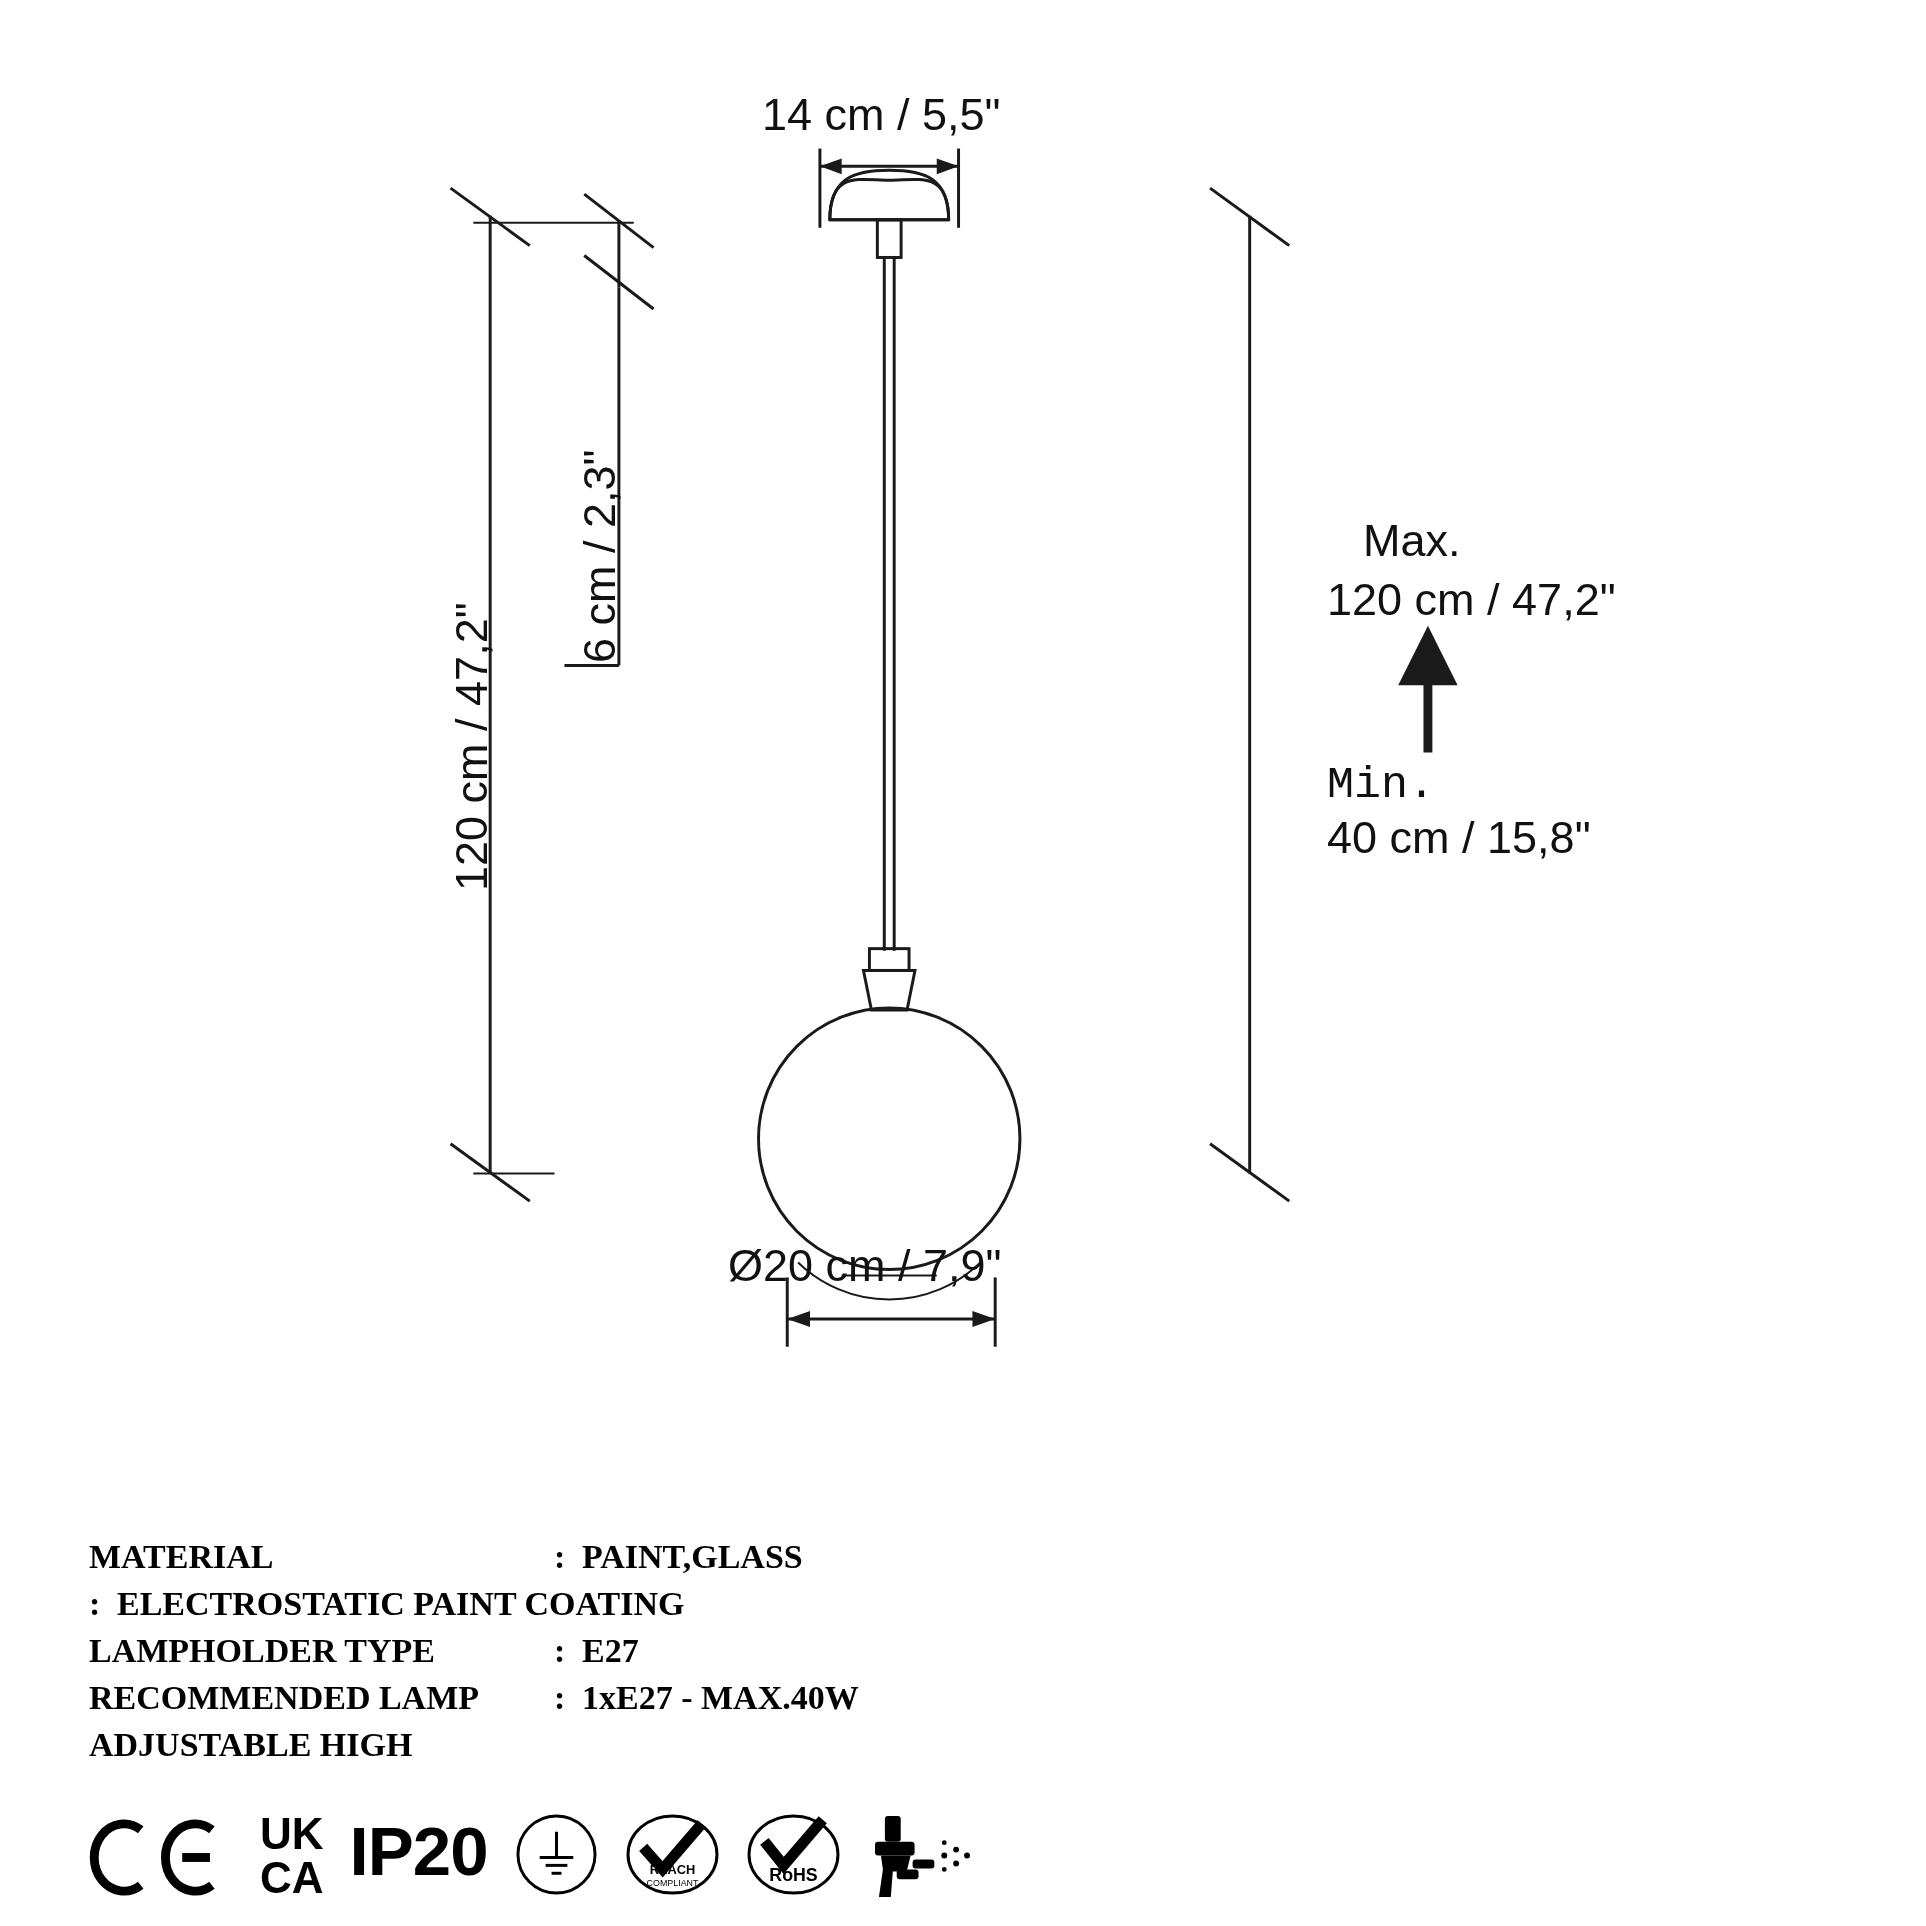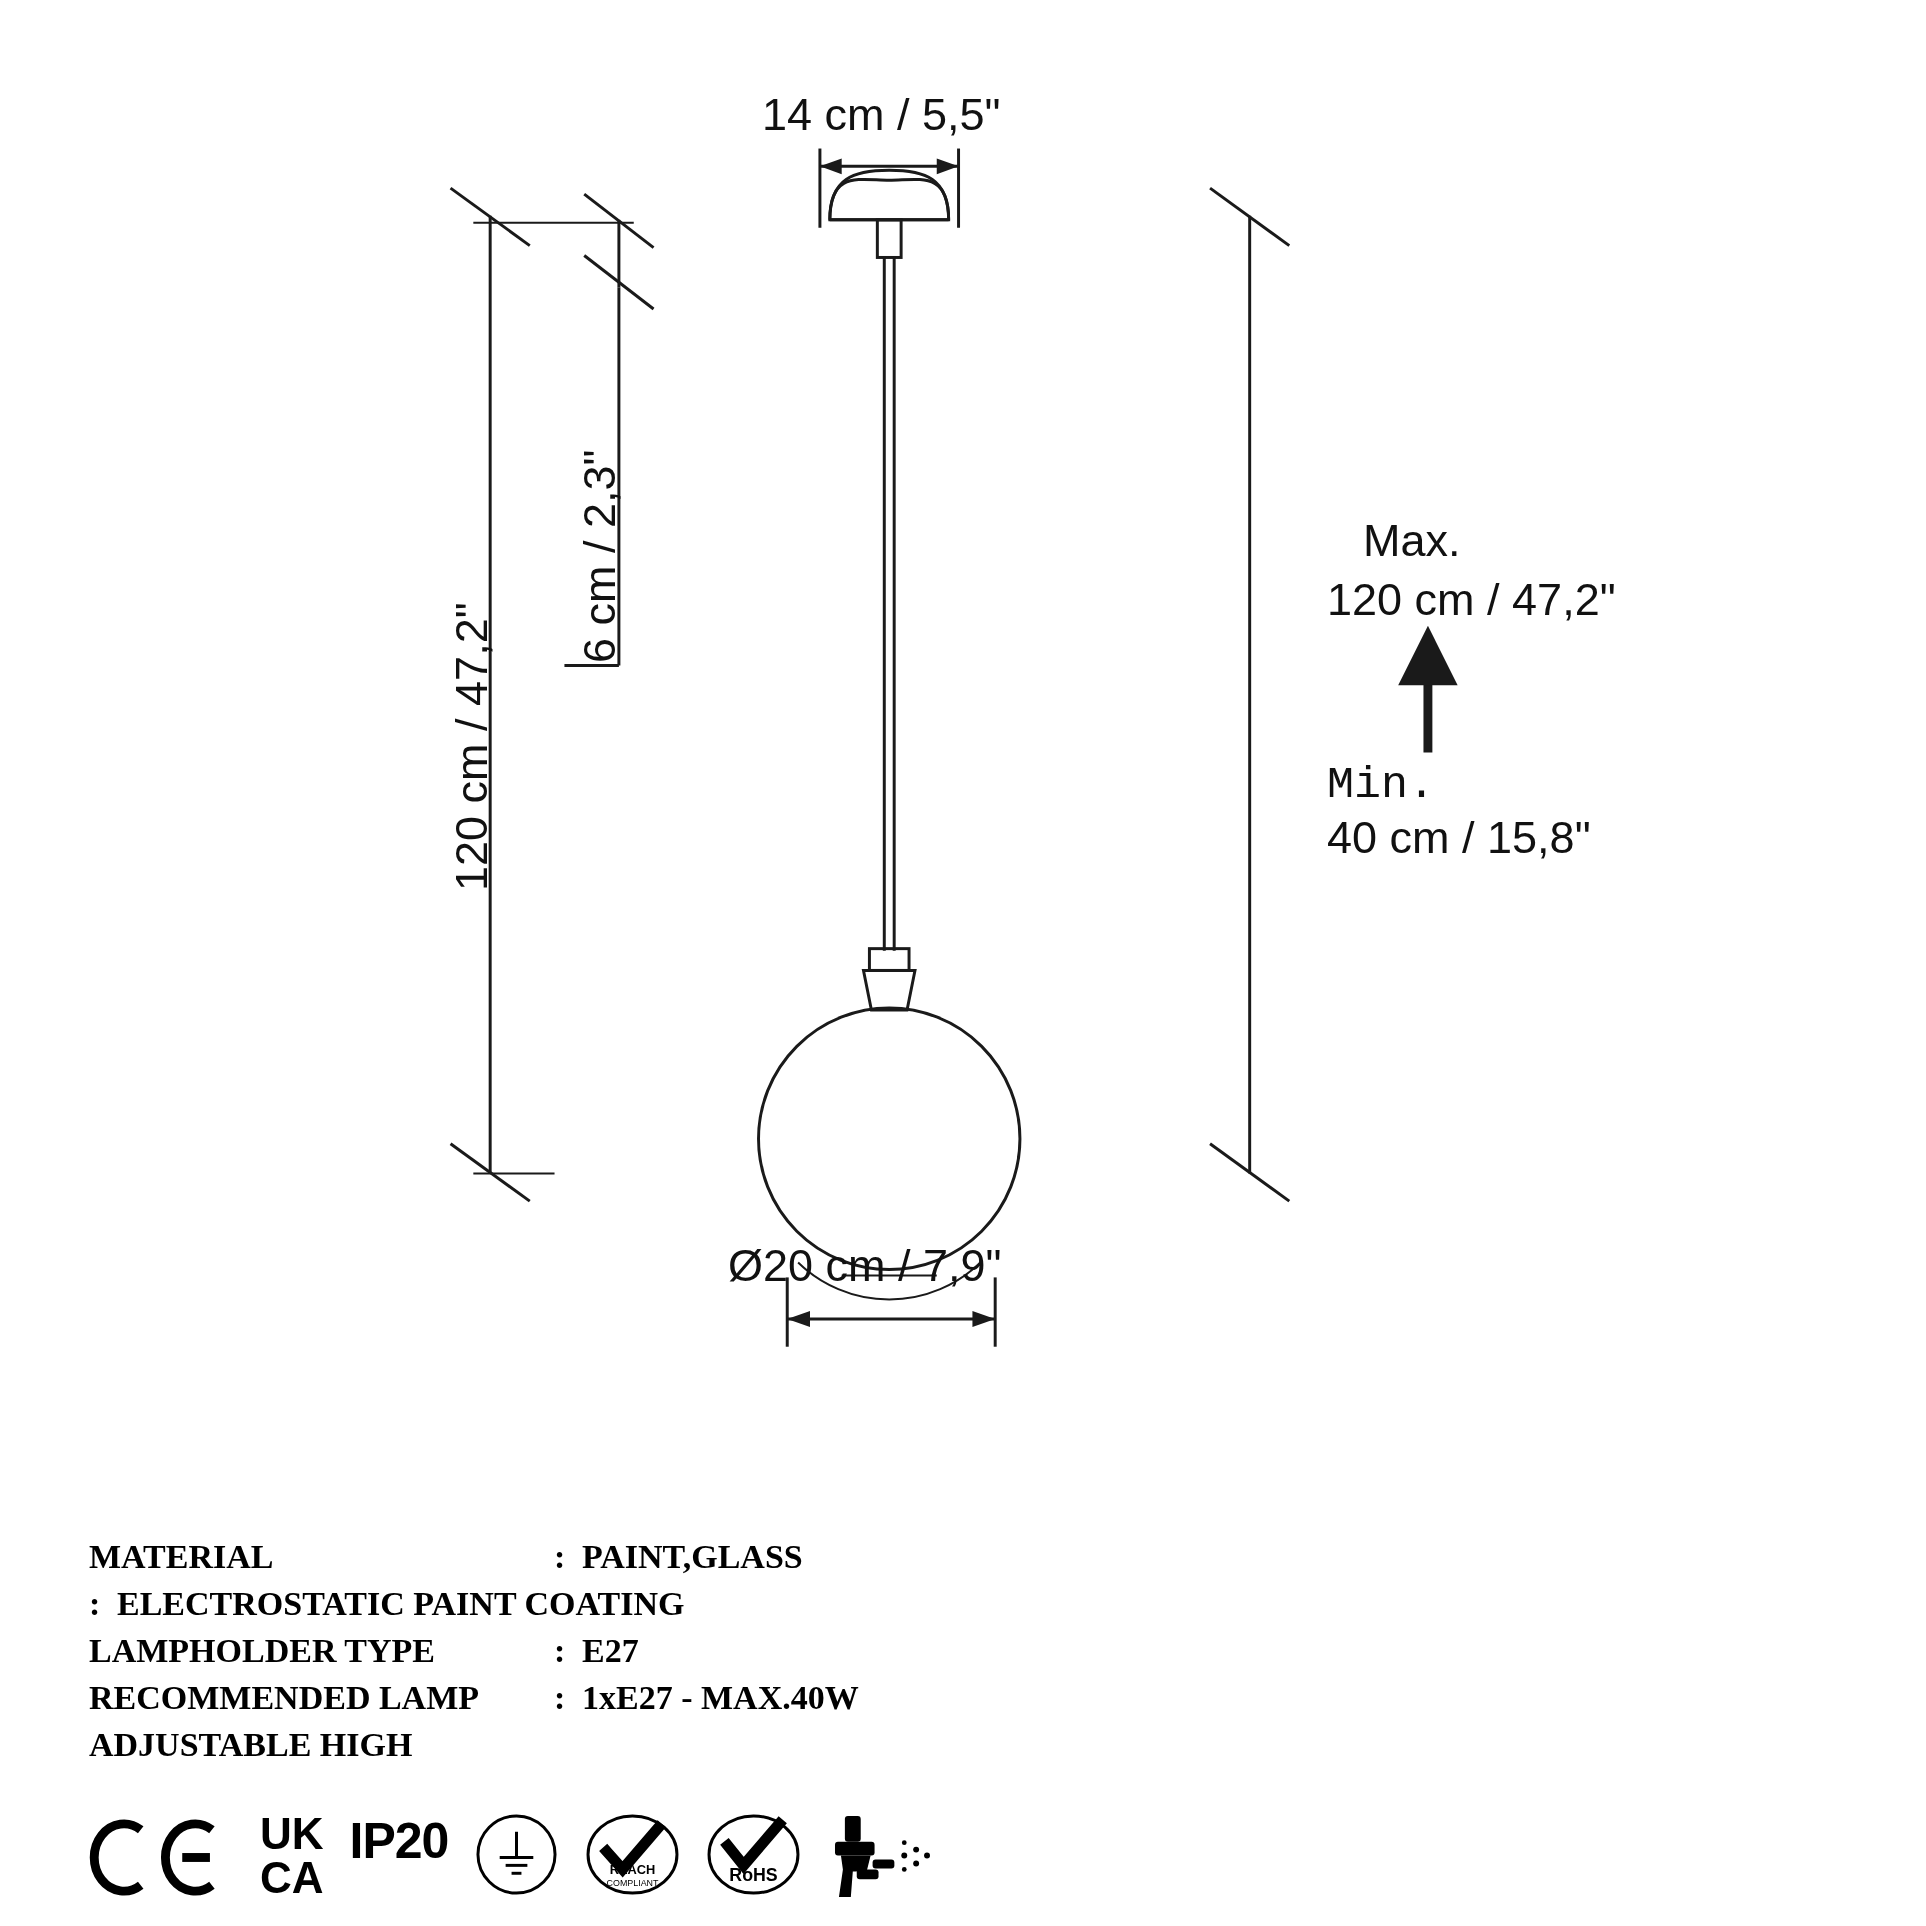--- a/index.html
+++ b/index.html
@@ -72,21 +72,21 @@
   .ukca {
     font-family: "Liberation Sans", sans-serif;
     font-weight: bold;
     font-size: 44px;
     line-height: 44px;
     text-align: left;
   }
   .ip20 {
     font-family: "Liberation Sans", sans-serif;
     font-weight: bold;
-    font-size: 50px;
+    font-size: 69px;
     letter-spacing: -1px;
   }
   .badge-svg {
     display: block;
   }
 </style>
 </head>
 <body>
 
 <div id="sheet">

